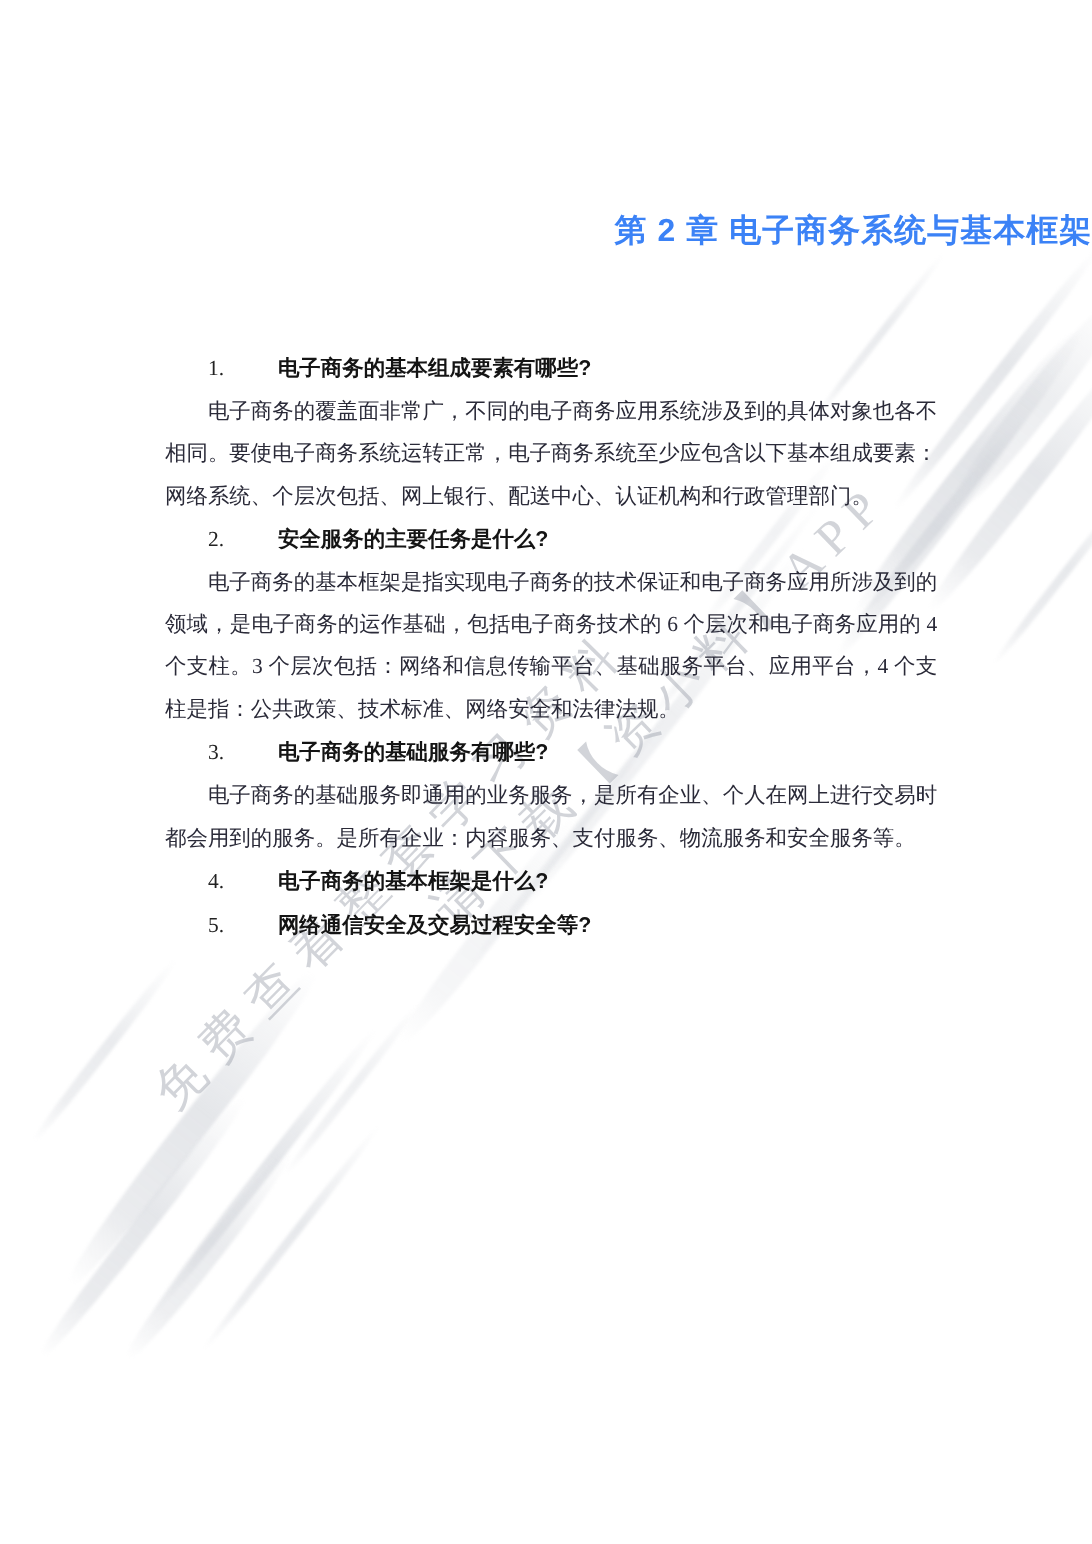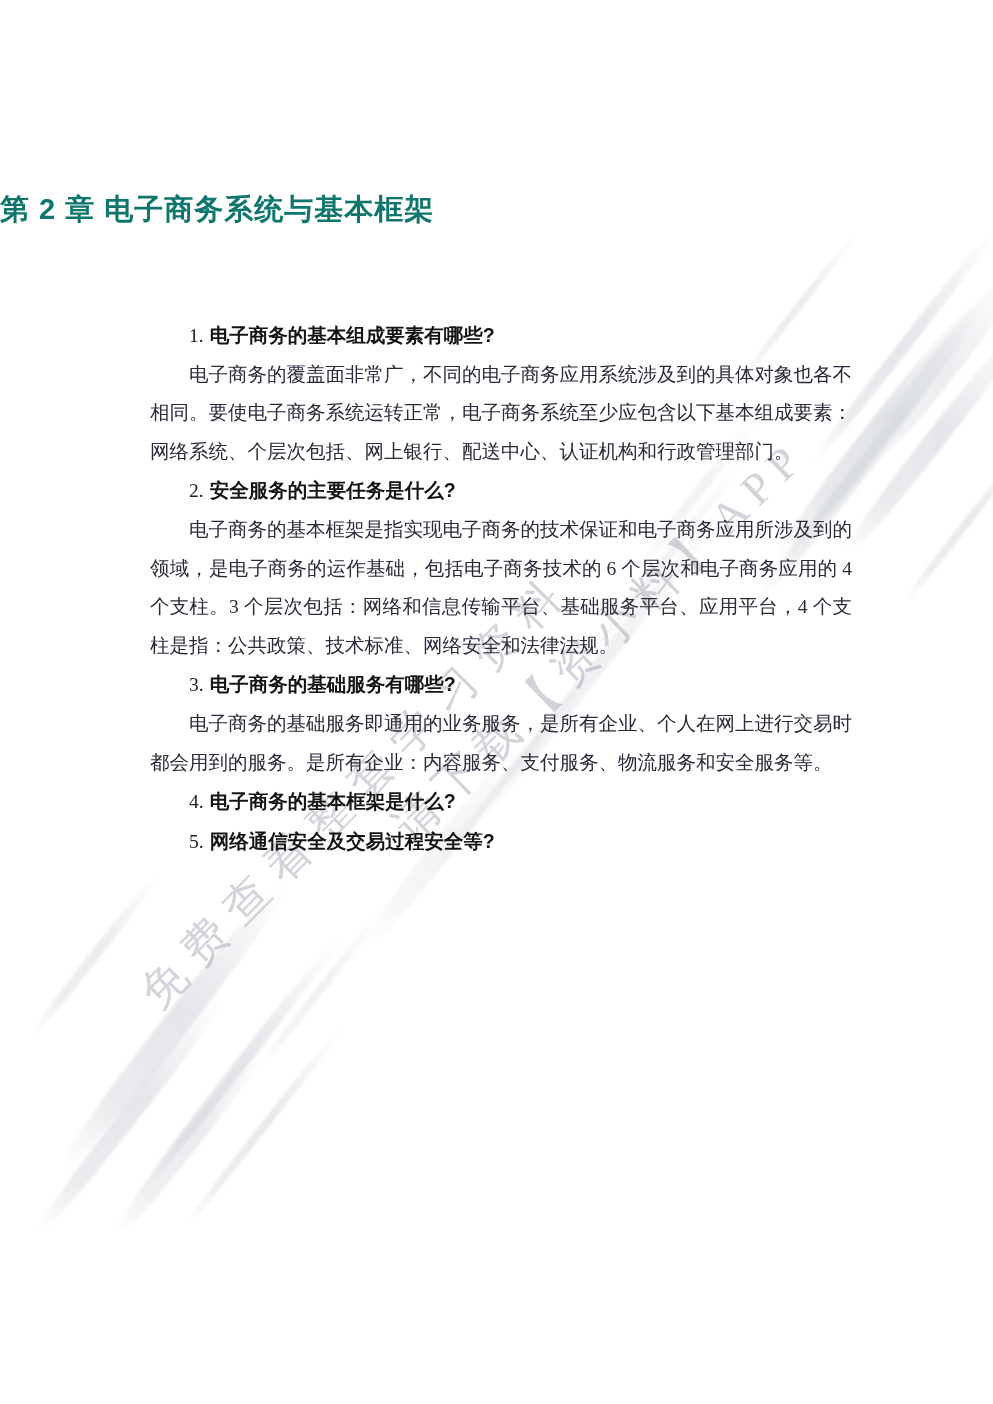--- a/index.html
+++ b/index.html
@@ -63,40 +63,40 @@
   .wm2 {
     left: 600px; top: 640px;
     font-size: 45px; letter-spacing: 10px;
     transform: translate(-50%,-50%) rotate(-44deg);
   }
 
   
   .doc-title {
     position: absolute;
     left: 0; right: 0; top: 190px;
-    text-align: left;
+    text-align: right;
     font-family: "Liberation Sans", sans-serif;
     font-weight: bold;
     font-size: 29px;
     letter-spacing: 1px;
-    color: #0f766e;
+    color: #3b82f6;
   }
   .content {
     position: absolute;
     left: 150px; top: 316px;
     width: 702px;
     font-size: 19.5px;
     line-height: 38.6px;
     color: #2a2a38;
     text-align: justify;
   }
   .content p { margin: 0; text-indent: 2em; }
   .question { color: #141414; }
   .q-num { font-family: "Liberation Serif", serif; font-weight: normal; color: #222; margin-right: 6px; }
-  .q-text { font-family: "Liberation Sans", sans-serif; font-weight: bold; }
+  .q-text { font-family: "Liberation Sans", sans-serif; font-weight: bold; margin-left: 43px; }
 </style>
 </head>
 <body>
 
 <div class="page">
 
   <div class="streak s1"></div>
   <div class="streak s2"></div>
   <div class="streak s3"></div>
   <div class="streak s4"></div>

